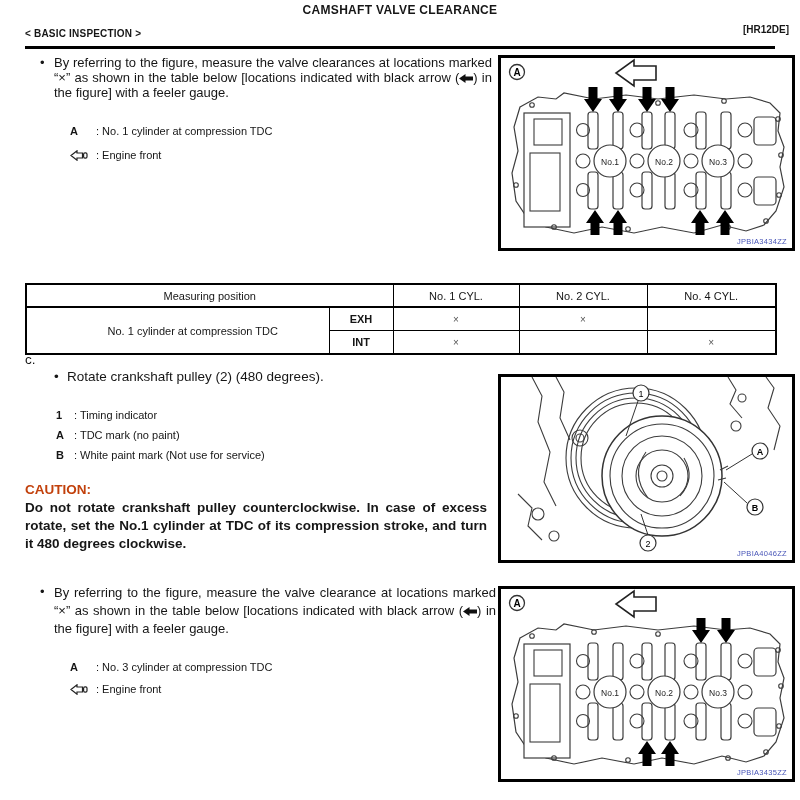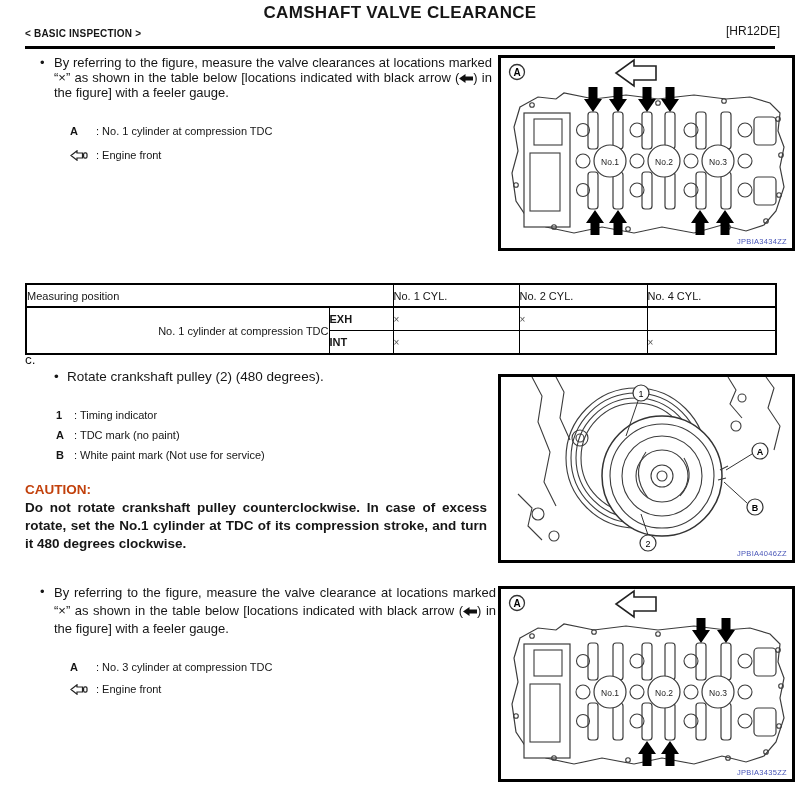--- a/index.html
+++ b/index.html
@@ -1,43 +1,43 @@
 <!DOCTYPE html>
 <html><head>
 <meta charset="utf-8">
 <style>
   html,body{margin:0;padding:0;background:#fff;}
   #page{position:relative;width:800px;height:800px;background:#ffffff;
         font-family:"Liberation Sans",sans-serif;color:#161616;overflow:hidden;}
 
   .title{position:absolute;top:3px;left:0;width:100%;text-align:center;
-         font-size:17px;font-weight:bold;letter-spacing:.3px;}
+         font-size:12px;font-weight:bold;letter-spacing:.3px;}
   .section-heading{position:absolute;top:28px;left:25px;font-size:10px;font-weight:bold;letter-spacing:.2px;}
-  .engine-code{position:absolute;top:24px;right:20px;font-size:12px;font-weight:normal;}
+  .engine-code{position:absolute;top:24px;right:11px;font-size:10px;font-weight:bold;}
   .head-rule{position:absolute;top:46px;left:25px;right:25px;height:3px;background:#000;}
 
   .para{display:flex;}
   .para .bullet{width:14px;flex:0 0 14px;font-size:13px;line-height:15px;}
   .para .ptext{margin:0;font-size:13px;line-height:15px;text-align:justify;}
   .inline-arrow-svg{display:inline-block;vertical-align:-1px;}
 
   .legend-row{display:flex;align-items:center;font-size:11px;margin-left:30px;}
   .legend-key{width:26px;flex:0 0 26px;font-weight:bold;}
   .legend-text{white-space:nowrap;}
 
   #step-b1{position:absolute;top:55px;left:40px;width:452px;}
   #step-b1 .legend-row.first{margin-top:25px;}
   #step-b1 .legend-row + .legend-row{margin-top:12px;}
 
   #clearance-table{position:absolute;top:283px;left:25px;border-collapse:collapse;
                    font-size:11px;table-layout:fixed;}
-  #clearance-table td{border:1px solid #000;text-align:left;padding:0;height:22px;overflow:hidden;}
+  #clearance-table td{border:1px solid #000;text-align:center;padding:0;height:22px;overflow:hidden;}
   #clearance-table tr.head td{border-bottom:2px solid #000;height:21px;}
   #clearance-table{border:2.5px solid #000;}
-  #clearance-table td.row-label{text-align:right;padding-left:30px;}
+  #clearance-table td.row-label{text-align:center;padding-left:30px;}
   #clearance-table td.valve-type{font-weight:bold;}
   #clearance-table td.mark{color:#555;font-size:10px;}
 
   #step-c{position:absolute;top:352px;left:25px;width:472px;}
   .c-line{display:flex;font-size:13.5px;line-height:15px;}
   .c-label{width:34px;flex:0 0 34px;}
   .c-bullet{display:flex;margin-left:29px;margin-top:2px;font-size:13.5px;line-height:15px;}
   .c-bullet .bullet{width:13px;flex:0 0 13px;}
   #step-c .legend-block{margin-top:25px;margin-left:31px;}
   #step-c .legend-row{margin-left:0;margin-top:0;}

